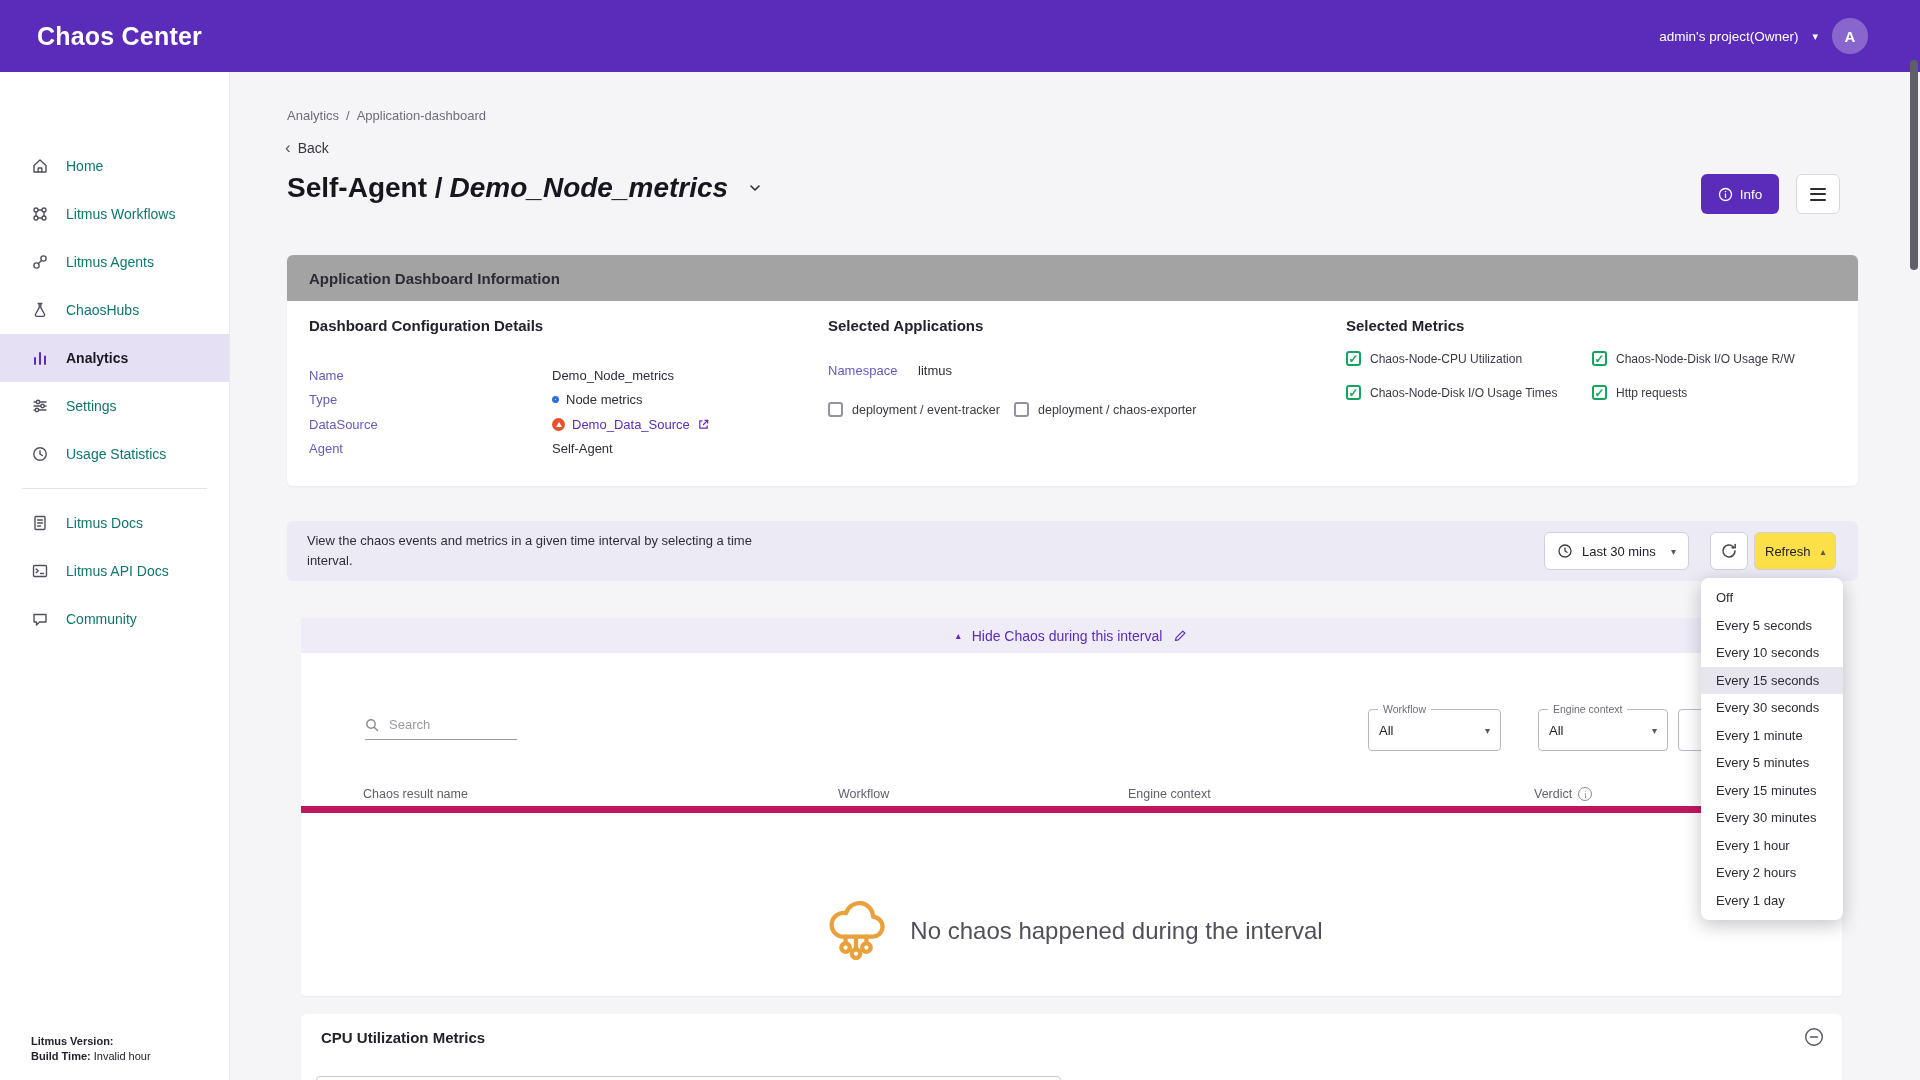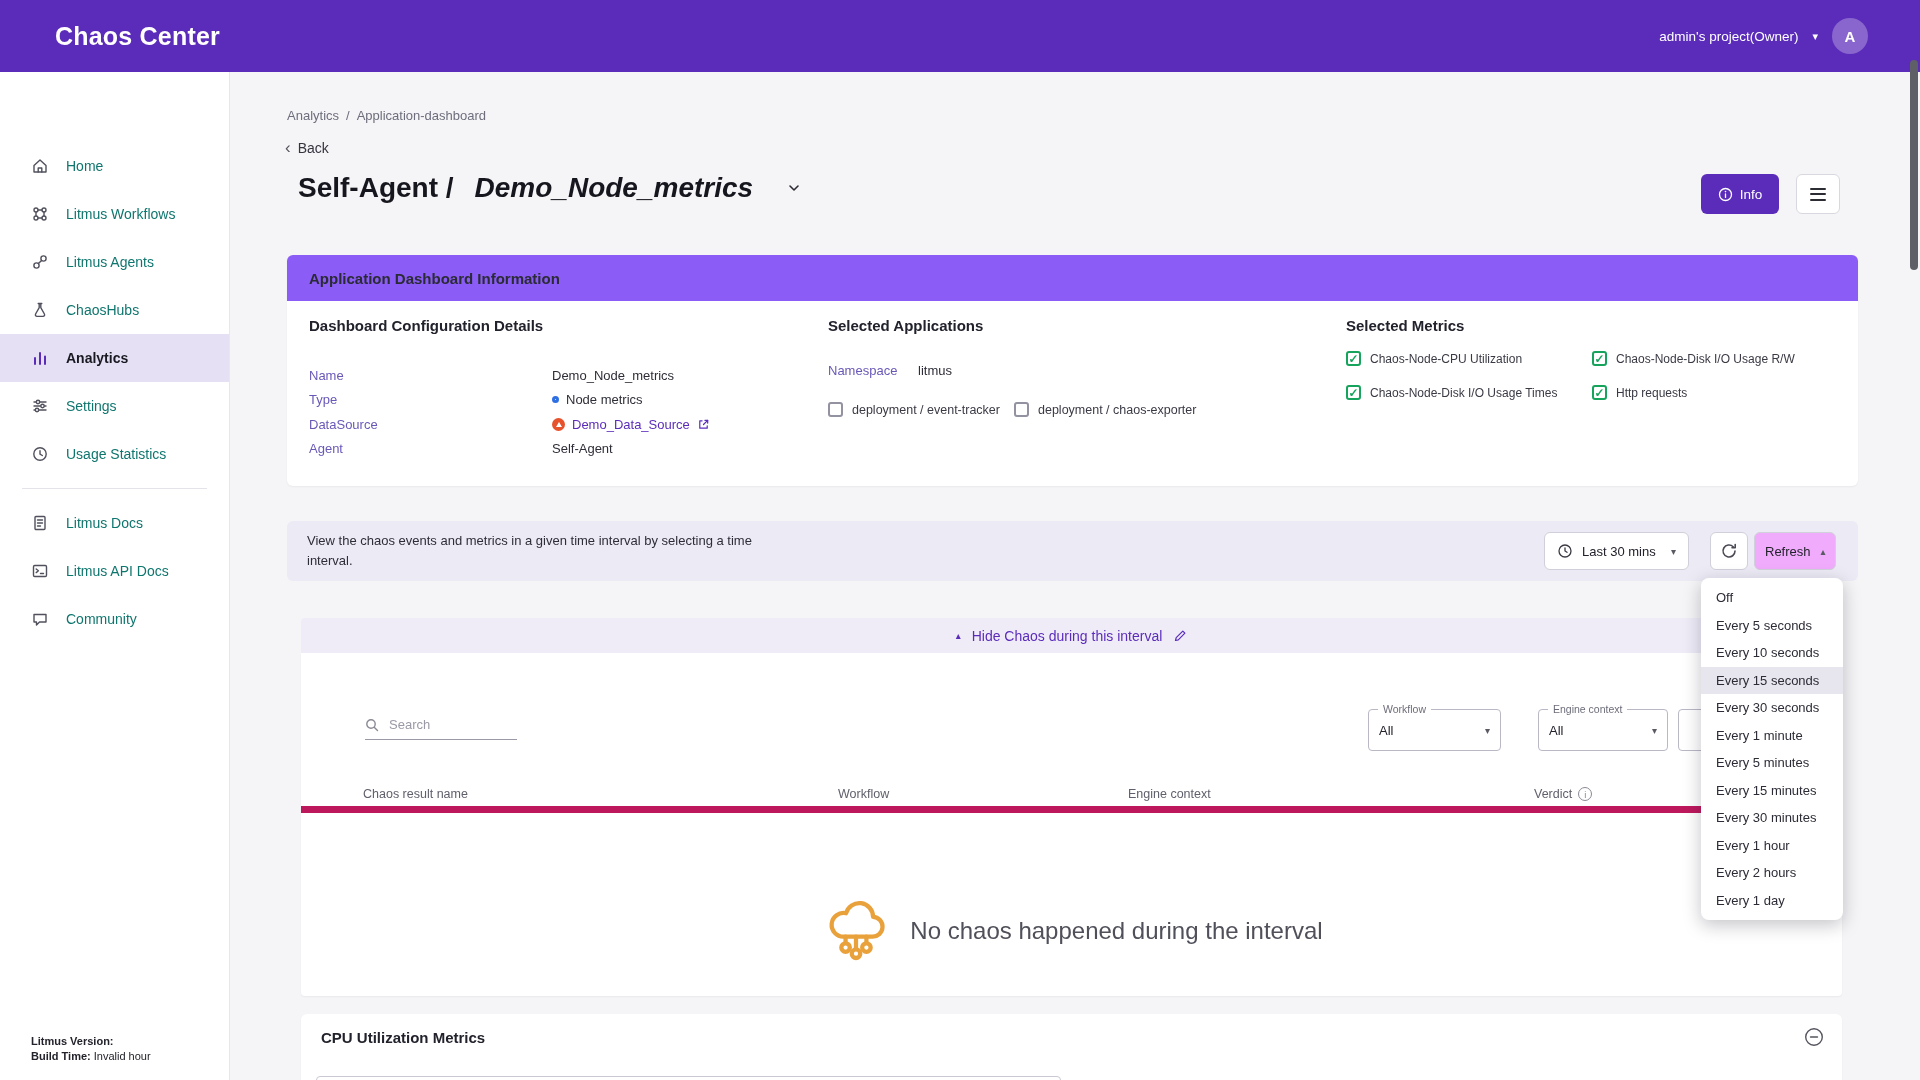--- a/index.html
+++ b/index.html
@@ -1,21 +1,21 @@
 <!DOCTYPE html>
 <html><head>
 <meta charset="utf-8">
 <style>
   *{box-sizing:border-box}
   html,body{margin:0;padding:0}
   body{width:1920px;height:1080px;overflow:hidden;background:#f5f5f7;font-family:"Liberation Sans",sans-serif;position:relative}
 
   
   .header{position:absolute;top:0;left:0;width:1920px;height:72px;background:#5b2cba;display:flex;align-items:center;z-index:60}
-  .header-title{color:#fff;font-size:25px;font-weight:700;margin-left:55px;letter-spacing:.2px}
+  .header-title{color:#fff;font-size:25px;font-weight:700;margin-left:37px;letter-spacing:.2px}
   .header-right{position:absolute;right:52px;top:0;height:72px;display:flex;align-items:center;gap:14px}
   .project{color:#fff;font-size:13.5px}
   .caret{font-size:10px;color:#5a5a64}
   .header-right .caret{color:#fff;font-size:11px;cursor:pointer}
   .avatar{width:36px;height:36px;border-radius:50%;background:rgba(255,255,255,.28);color:#fff;display:flex;align-items:center;justify-content:center;font-size:15px;font-weight:700;cursor:pointer}
 
   
   .sidebar{position:absolute;top:72px;left:0;width:230px;bottom:0;background:#fff;border-right:1px solid #e7e7ec;z-index:55}
   .nav{padding-top:70px}
   .nav-item{height:48px;display:flex;align-items:center;gap:17px;padding-left:31px;cursor:pointer;color:#51515e}
@@ -26,32 +26,32 @@
   .nav-divider{border-top:1px solid #e3e3e9;margin:10px 22px}
   .sidebar-footer{position:absolute;left:31px;bottom:16px;font-size:11px;color:#23232c;line-height:15px}
   .sidebar-footer b{font-weight:700}
 
   main{position:absolute;left:230px;top:72px;right:0;bottom:0}
 
   .breadcrumb{position:absolute;left:57px;top:36px;font-size:13px;color:#6d6d7c;display:flex;gap:7px}
   .crumb{cursor:pointer}
   .back-link{position:absolute;left:55px;top:66px;font-size:14px;color:#35353f;display:flex;align-items:center;gap:7px;cursor:pointer}
   .back-chevron{font-size:17px;color:#55555e}
-  .title-row{position:absolute;left:68px;top:100px;display:flex;align-items:center;gap:21px}
+  .title-row{position:absolute;left:57px;top:100px;display:flex;align-items:center;gap:7px}
   .title-main{font-size:28px;font-weight:700;color:#16161e}
   .title-dash{font-size:28px;font-weight:700;font-style:italic;color:#16161e}
   .title-caret{margin-left:12px;cursor:pointer;display:flex}
 
   .btn-info{position:absolute;left:1471px;top:102px;width:78px;height:40px;background:#5b2cba;border-radius:6px;color:#fff;font-size:13.5px;display:flex;align-items:center;justify-content:center;gap:7px;cursor:pointer}
   .btn-menu{position:absolute;left:1566px;top:102px;width:44px;height:40px;background:#fff;border:1px solid #d8d8e0;border-radius:6px;display:flex;flex-direction:column;align-items:center;justify-content:center;gap:3.5px;cursor:pointer}
   .btn-menu span{display:block;width:16px;height:2px;background:#2c2c35;border-radius:1px}
 
   .card{background:#fff;border-radius:6px;box-shadow:0 1px 2px rgba(0,0,0,.05)}
   .card1{position:absolute;left:57px;top:183px;width:1571px;height:231px}
-  .card1-header{height:46px;background:#8b5cf6;border-radius:6px 6px 0 0;display:flex;align-items:center;padding-left:22px;font-size:15px;font-weight:700;color:#2b2b35}
+  .card1-header{height:46px;background:#a3a3a3;border-radius:6px 6px 0 0;display:flex;align-items:center;padding-left:22px;font-size:15px;font-weight:700;color:#2b2b35}
   .col{position:absolute;top:62px}
   .col-heading{font-size:15px;font-weight:700;color:#22222c;line-height:18px;margin-bottom:28px}
   .col-config{left:22px;width:480px}
   .cfg-row{display:flex;align-items:center;height:24.5px}
   .cfg-label{width:243px;font-size:13px;color:#6a58b8}
   .cfg-value{font-size:13px;color:#2e2e38;display:flex;align-items:center;gap:7px}
   .dot-blue{width:7px;height:7px;border:3px solid #2f6fe4;border-radius:50%;background:#fff;flex:none}
   .dot-orange{width:13px;height:13px;border-radius:50%;background:#e6522c;display:flex;align-items:center;justify-content:center;flex:none}
   .dot-orange i{display:block;width:0;height:0;border-left:3px solid transparent;border-right:3px solid transparent;border-bottom:5px solid #fff}
   .link{color:#5b2cba;cursor:pointer}
@@ -66,21 +66,21 @@
   .col-metrics{left:1059px;width:505px}
   .metrics-grid{display:grid;grid-template-columns:246px auto;row-gap:19px;margin-top:16px}
   .col-metrics .col-heading{margin-bottom:0}
   .metric-item{font-size:12px}
 
   .interval-band{position:absolute;left:57px;top:449px;width:1571px;height:60px;background:#eceaf4;border-radius:6px}
   .band-text{position:absolute;left:20px;top:10px;width:452px;font-size:13px;line-height:19.5px;color:#2e2e38}
   .time-select{position:absolute;left:1257px;top:11px;width:145px;height:38px;background:#fff;border:1px solid #d0d0da;border-radius:6px;display:flex;align-items:center;gap:9px;padding:0 12px;font-size:13px;color:#22222c;cursor:pointer}
   .time-select .caret,.refresh-dd .caret,.fieldset .caret{margin-left:auto}
   .refresh-icon-btn{position:absolute;left:1423px;top:11px;width:38px;height:38px;background:#fff;border:1px solid #d0d0da;border-radius:6px;display:flex;align-items:center;justify-content:center;cursor:pointer}
-  .refresh-dd{position:absolute;left:1467px;top:11px;width:82px;height:38px;background:#f0abfc;border:1px solid #d0d0da;border-radius:6px;display:flex;align-items:center;padding:0 10px;font-size:13px;color:#22222c;gap:10px;cursor:pointer}
+  .refresh-dd{position:absolute;left:1467px;top:11px;width:82px;height:38px;background:#fde047;border:1px solid #d0d0da;border-radius:6px;display:flex;align-items:center;padding:0 10px;font-size:13px;color:#22222c;gap:10px;cursor:pointer}
 
   .refresh-menu{position:absolute;left:1471px;top:506px;width:142px;background:#fff;border-radius:8px;box-shadow:0 5px 18px rgba(20,20,40,.25);padding:6px 0;z-index:100}
   .menu-option{height:27.5px;display:flex;align-items:center;padding-left:15px;font-size:13px;color:#2c2c36;cursor:pointer}
   .menu-option.selected{background:#e7e6ee}
 
   .chaos-section{position:absolute;left:71px;top:546px;width:1541px;height:378px}
   .chaos-bar{height:35px;background:#efecf8;border-radius:4px 4px 0 0;display:flex;align-items:center;justify-content:center;gap:11px;cursor:pointer}
   .chaos-bar .tri{color:#5b2cba;font-size:10px}
   .bar-label{color:#5b2cba;font-size:14px}
   .pencil{display:flex;cursor:pointer}

